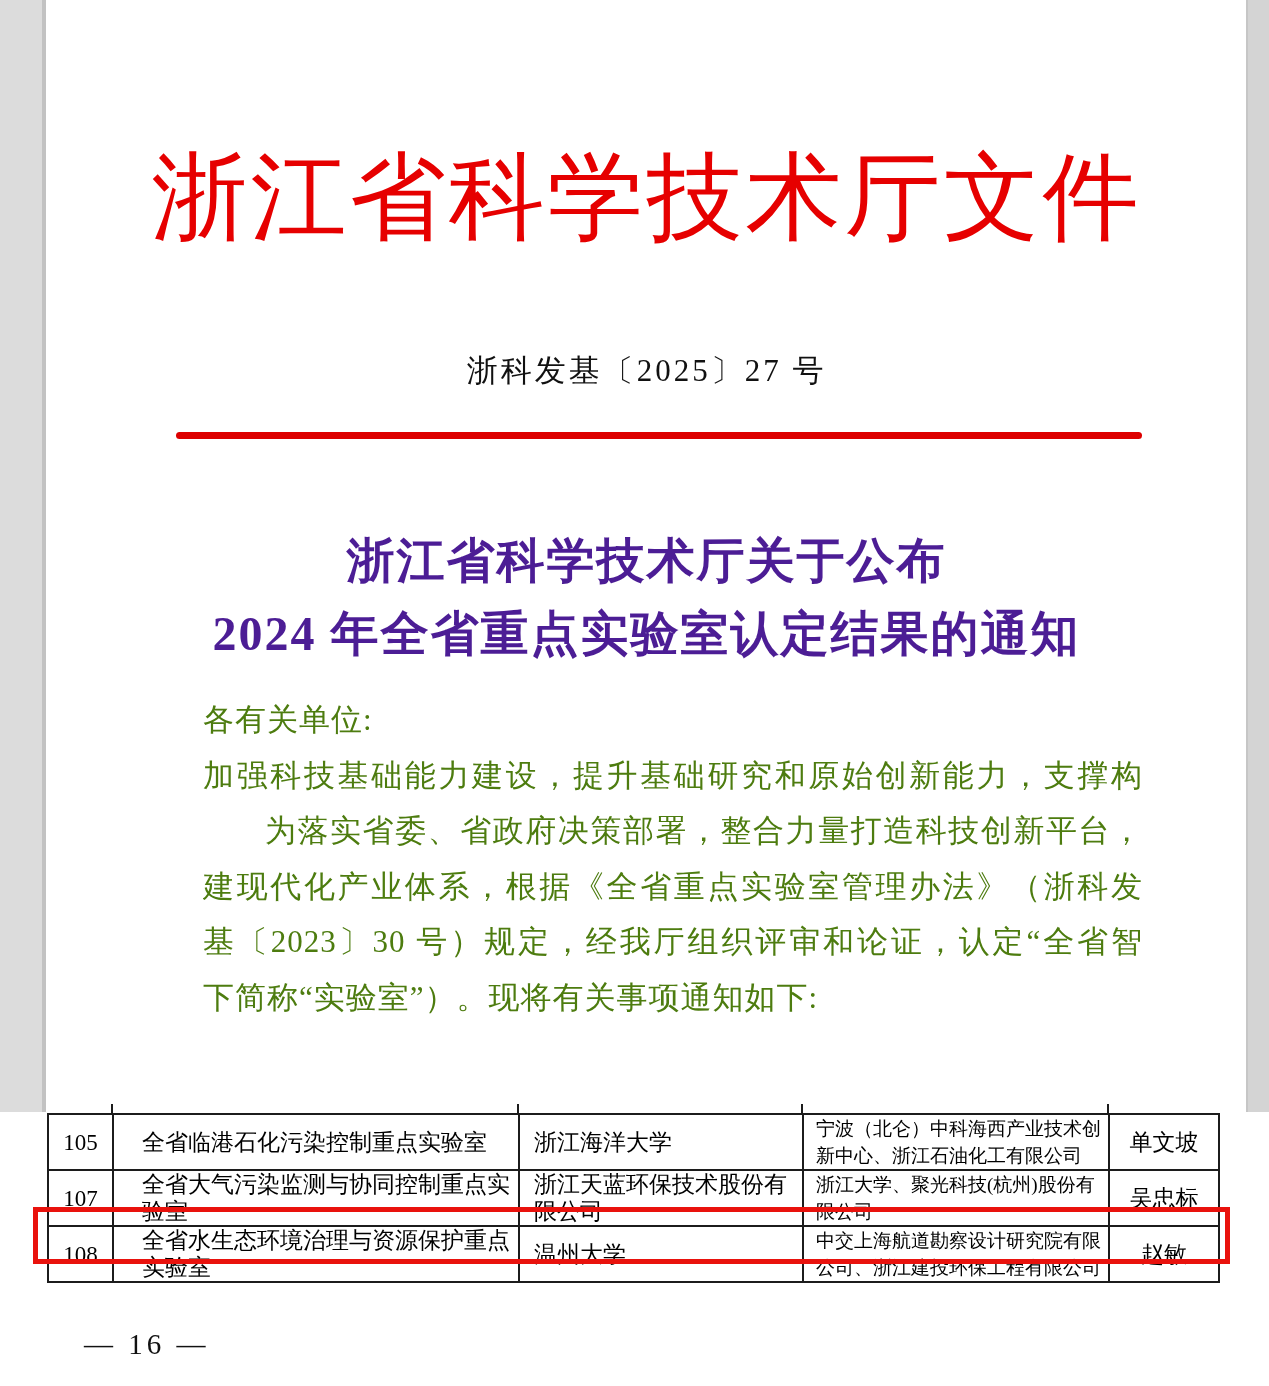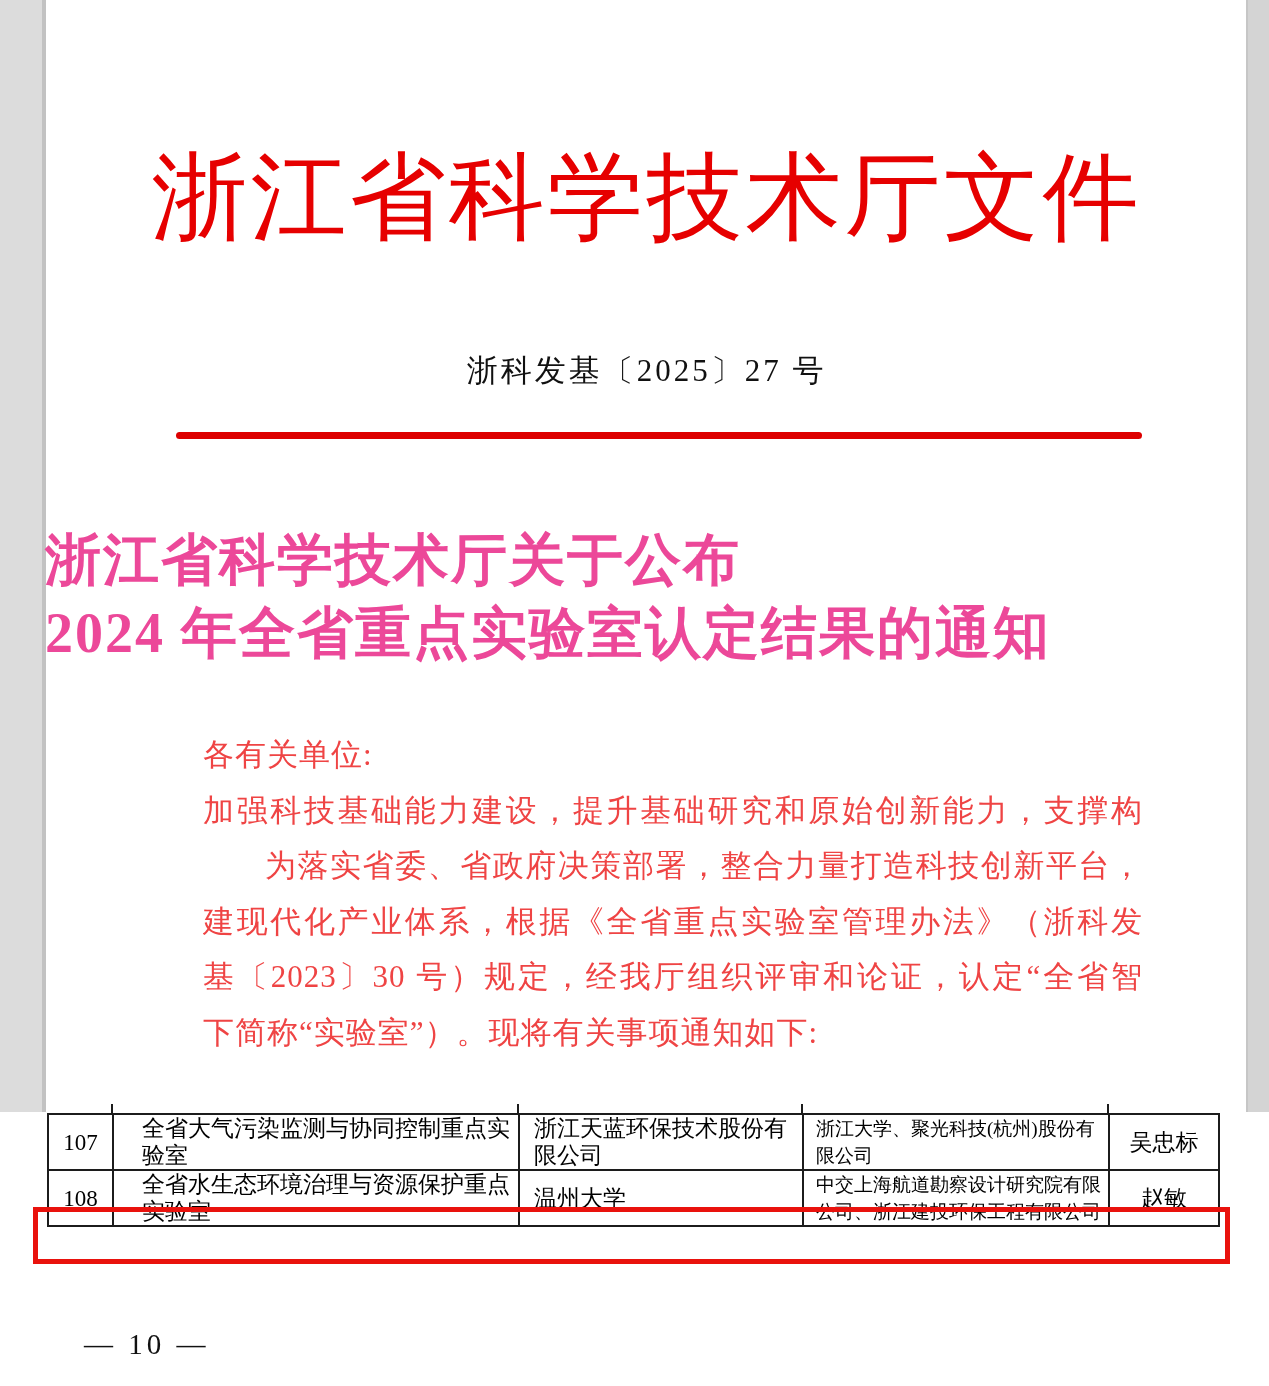--- a/index.html
+++ b/index.html
@@ -35,27 +35,27 @@
     letter-spacing:3px;
   }
   
   .red-rule{
     position:absolute;left:176px;top:432px;width:966px;height:7px;
     background:#dd0000;border-radius:4px;
   }
   
   .notice-title{
     position:absolute;left:45px;top:524px;width:1203px;
-    text-align:left;font-weight:bold;color:#ec4899;
-    font-size:56px;line-height:73px;letter-spacing:2px;
+    text-align:center;font-weight:bold;color:#4c1d95;
+    font-size:48px;line-height:73px;letter-spacing:2px;
   }
   
   .body-block{
-    position:absolute;left:203px;top:727px;width:940px;
-    font-size:31px;color:#ef4444;line-height:55.5px;
+    position:absolute;left:203px;top:692px;width:940px;
+    font-size:31px;color:#4d7c0f;line-height:55.5px;
     letter-spacing:1px;
   }
   .body-line{white-space:nowrap;}
   .body-just{text-align:justify;text-align-last:justify;white-space:normal;overflow:hidden;height:55.5px;}
   .indent{text-indent:62px;}
 
   
   .bottom-strip{position:absolute;left:0;top:1112px;width:1269px;height:274px;background:#ffffff;}
 
   
@@ -133,34 +133,41 @@
 
   <table class="lab-table">
     <colgroup>
       <col style="width:65px">
         <col style="width:406px">
         <col style="width:284px">
       <col style="width:306px">
         <col style="width:110px">
     </colgroup>
     <tbody>
+      <tr style="height:48px">
+        <td class="cell-no">105</td>
+        <td class="cell-lab">全省临港石化污染控制重点实验室</td>
+        <td class="cell-inst">浙江海洋大学</td>
+        <td class="cell-partners">宁波（北仑）中科海西产业技术创新中心、浙江石油化工有限公司</td>
+        <td class="cell-director">单文坡</td>
+      </tr>
       <tr style="height:51px">
         <td class="cell-no">107</td>
         <td class="cell-lab">全省大气污染监测与协同控制重点实验室</td>
         <td class="cell-inst">浙江天蓝环保技术股份有限公司</td>
         <td class="cell-partners">浙江大学、聚光科技(杭州)股份有限公司</td>
         <td class="cell-director">吴忠标</td>
       </tr>
       <tr style="height:54px">
         <td class="cell-no">108</td>
         <td class="cell-lab">全省水生态环境治理与资源保护重点实验室</td>
         <td class="cell-inst">温州大学</td>
         <td class="cell-partners">中交上海航道勘察设计研究院有限公司、浙江建投环保工程有限公司</td>
         <td class="cell-director">赵敏</td>
       </tr>
     </tbody>
   </table>
 
   <div class="highlight-box"></div>
 
-  <div class="page-number">— 10 —</div>
+  <div class="page-number">— 16 —</div>
 
 </div>
 
 </body></html>

